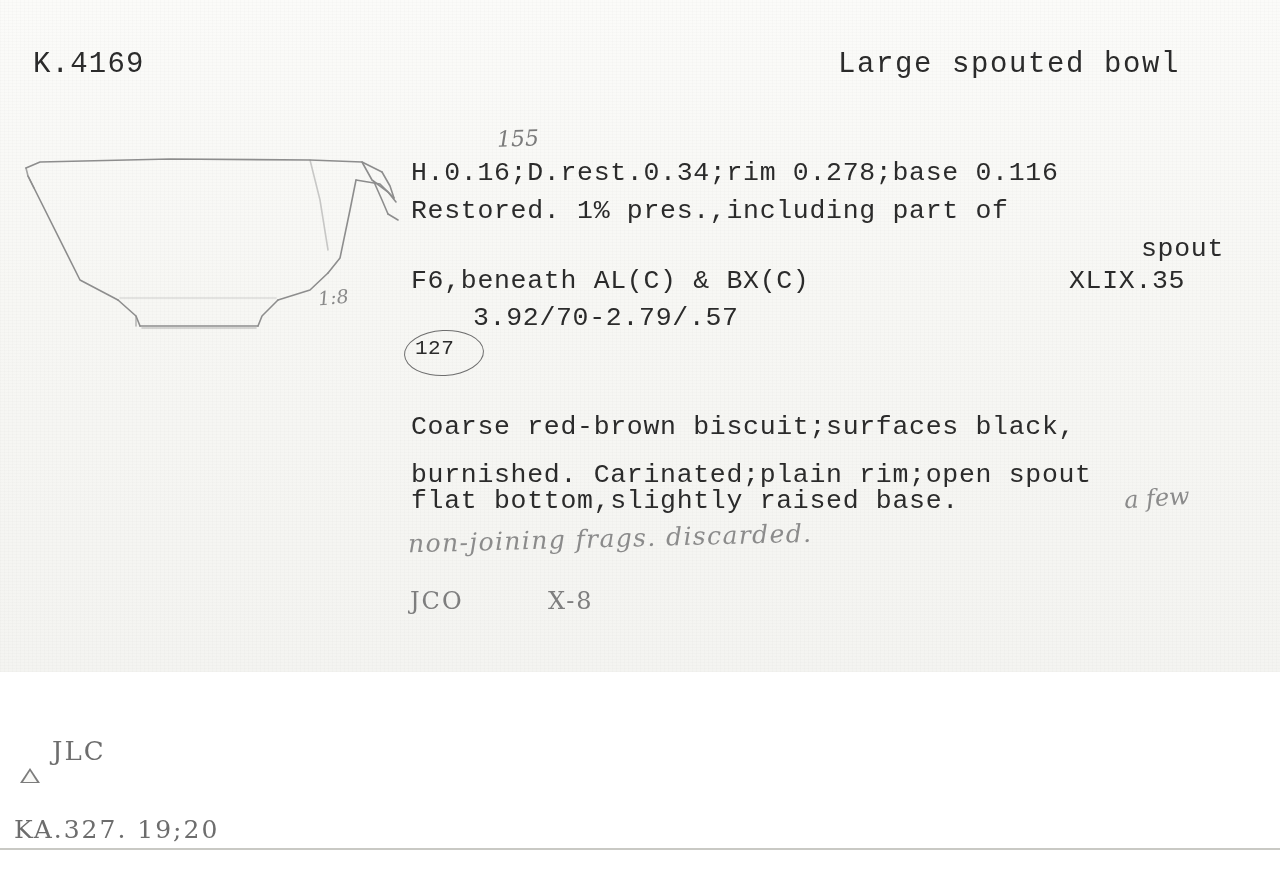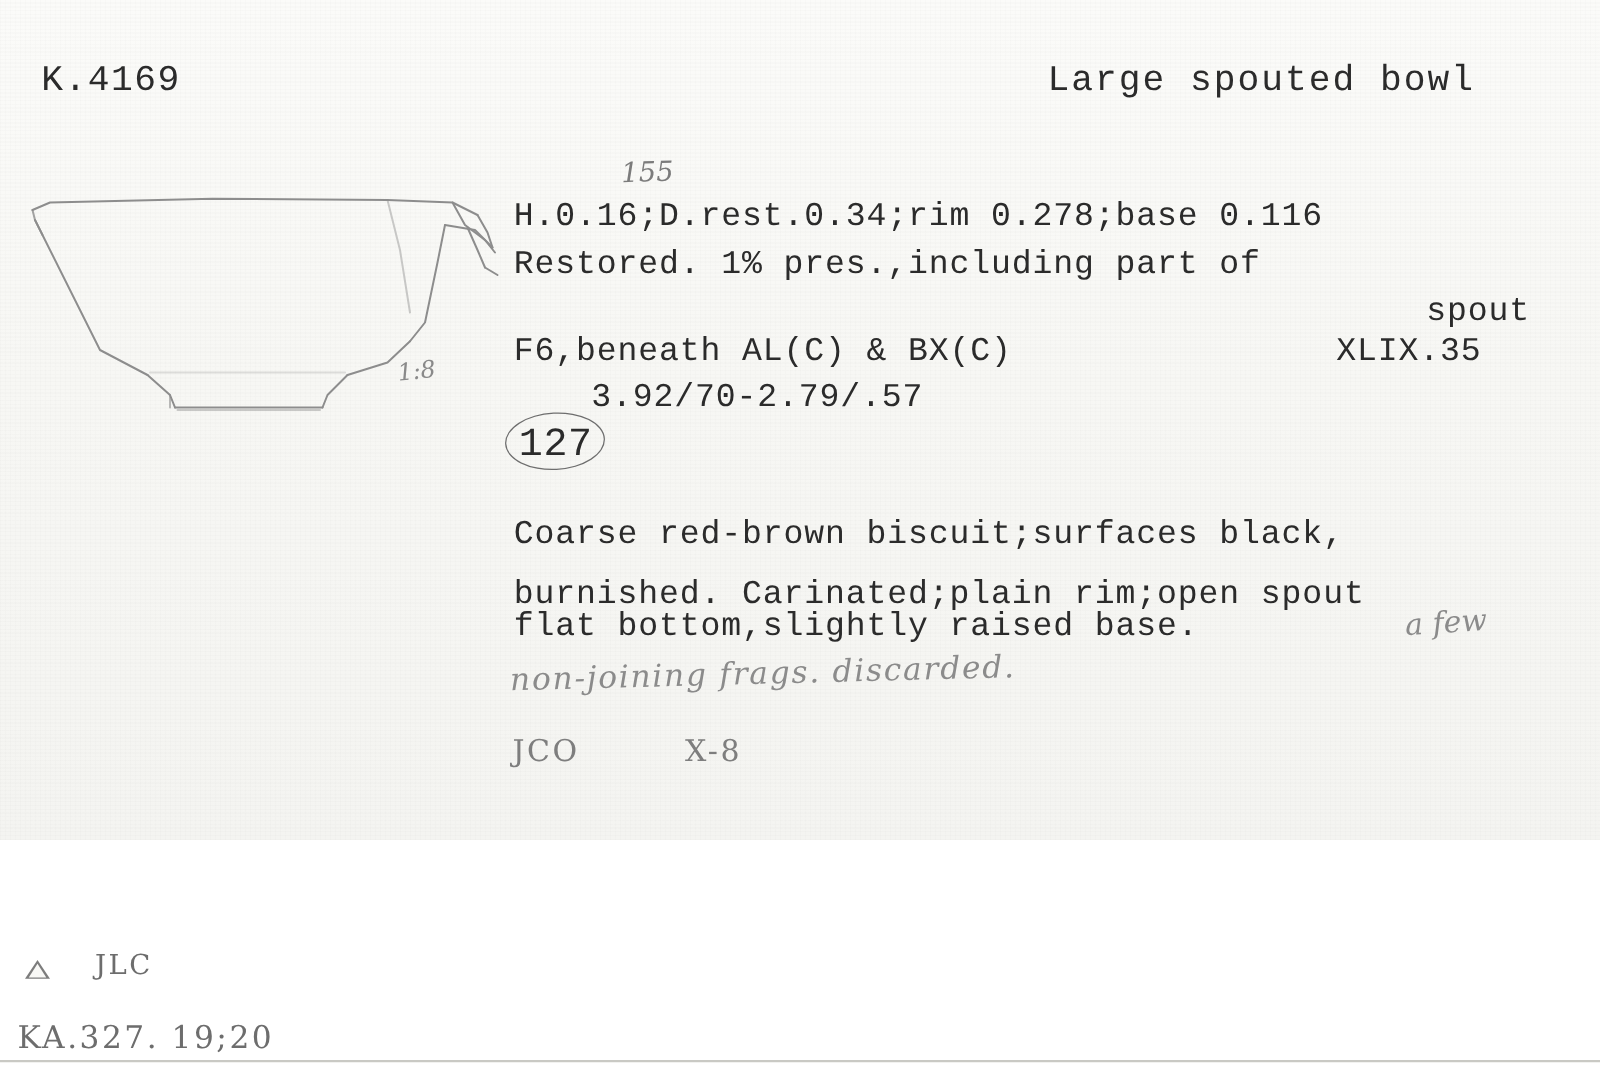--- a/index.html
+++ b/index.html
@@ -84,21 +84,21 @@
 
   #measure-line   { left: 411px; top: 158px; }
   #restored-line  { left: 411px; top: 196px; }
   #spout-line     { left: 1141px; top: 234px; }
   #context-line   { left: 411px; top: 266px; }
   #plate-ref      { left: 1069px; top: 266px; }
   #coords-line    { left: 473px; top: 303px; }
   #circled-number {
     left: 415px;
     top: 337px;
-    font-size: 32px;
+    font-size: 21px;
     letter-spacing: 0.5px;
   }
 
   #desc-line-1 { left: 411px; top: 412px; }
   #desc-line-2 { left: 411px; top: 460px; }
   #desc-line-3 { left: 411px; top: 486px; }
 
   
   #circle-annot {
     position: absolute;
@@ -167,26 +167,25 @@
     left: 548px;
     top: 587px;
     font-size: 24px;
     color: #7e7e7e;
     letter-spacing: 2px;
     font-style: normal;
   }
 
   #pencil-initials {
     left: 52px;
-    top: 760px;
-    font-size: 22px;
+    top: 736px;
+    font-size: 26px;
     color: #6d6d6d;
     letter-spacing: 2px;
     font-style: normal;
-    margin-left: 24px;
   }
 
   #pencil-triangle {
     position: absolute;
     left: 20px;
     top: 768px;
     width: 0;
     height: 0;
     border-left: 10px solid transparent;
     border-right: 10px solid transparent;

